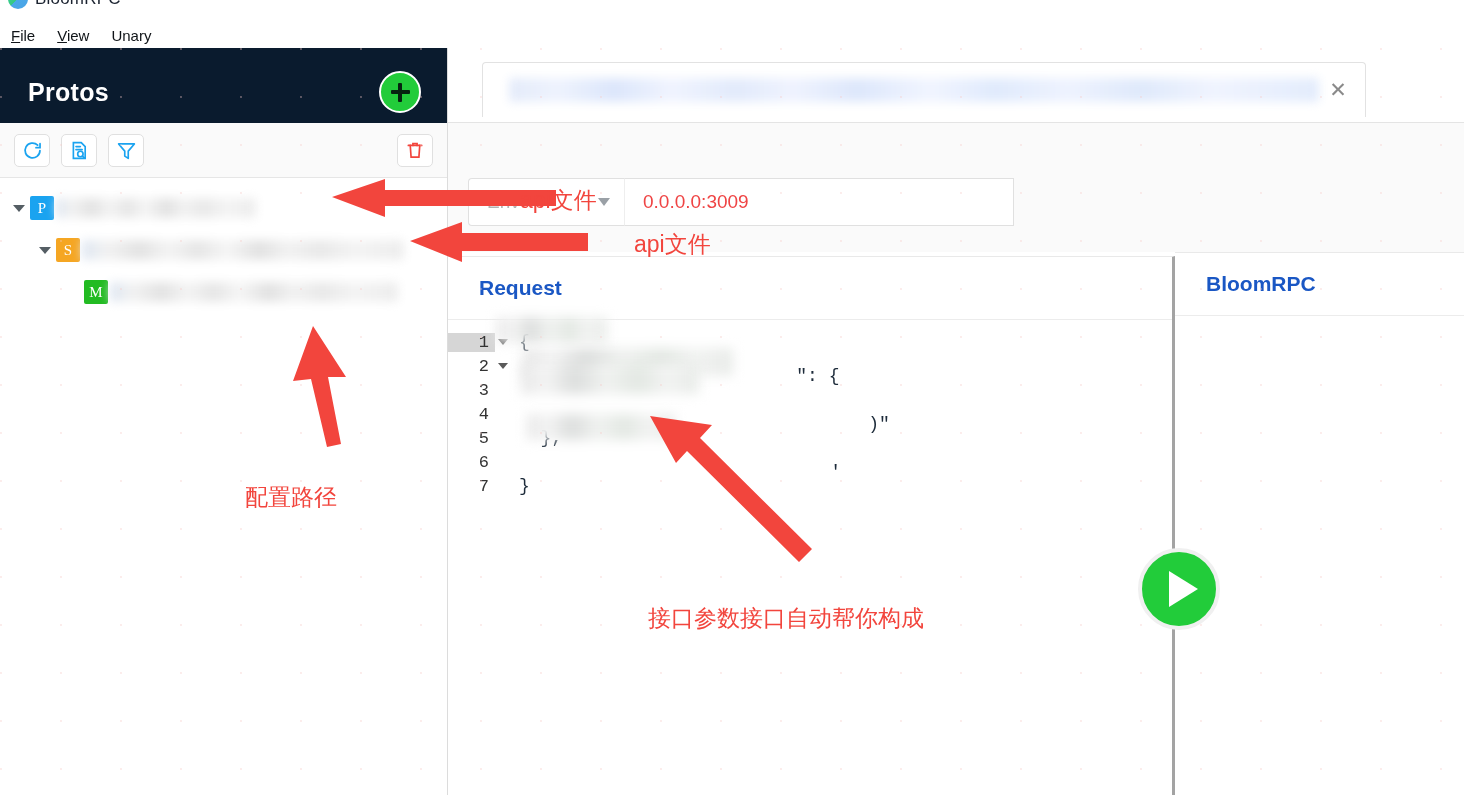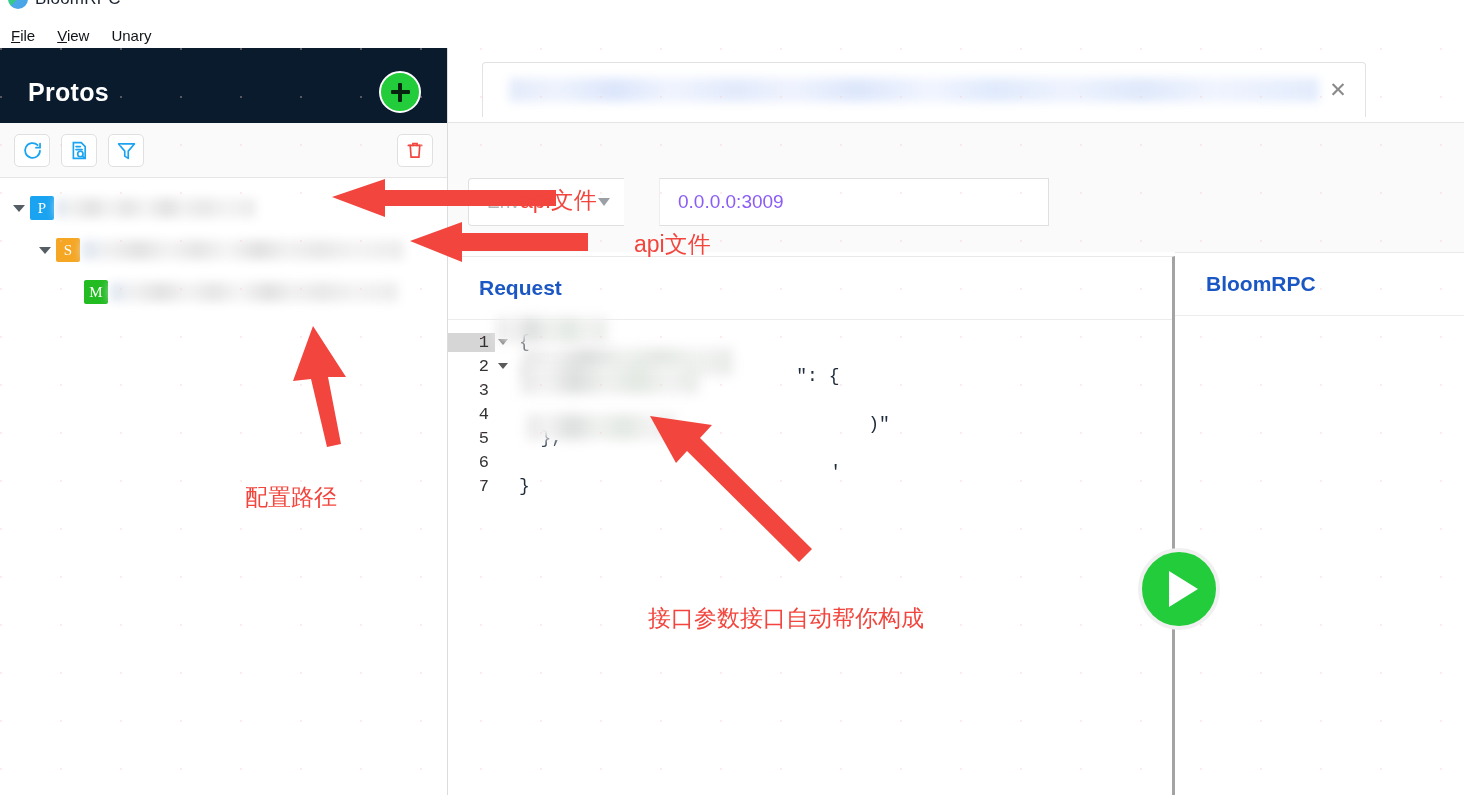--- a/index.html
+++ b/index.html
@@ -141,21 +141,21 @@
     border: 1px solid #e0e0e0; border-right: none; border-radius: 4px 0 0 4px;
     display: flex; align-items: center; justify-content: space-between;
     padding: 0 14px 0 18px; cursor: pointer;
   }
   .env-text { font-size: 19px; color: #b3b3b3; }
   .chev { width: 0; height: 0; border-left: 6px solid transparent;
     border-right: 6px solid transparent; border-top: 8px solid #9aa0a6; }
   .url-input {
     width: 390px; height: 48px; background: #fff; border: 1px solid #e0e0e0;
     border-left: 1px solid #eee; display: flex; align-items: center;
-    padding-left: 18px; font-size: 19px; color: #8b5cf6; cursor: text; margin-left: 35px;
+    padding-left: 18px; font-size: 19px; color: #ef4444; cursor: text;
   }
   .call-type-btn {
     height: 52px; background: #0a1b2e; border-radius: 3px;
     display: flex; align-items: center; gap: 22px;
     padding: 0 30px 0 24px; cursor: pointer; margin-left: -2px;
   }
   .call-type-btn .label { color: #fff; font-size: 18px; font-weight: bold; }
   .tls-group { display: flex; align-items: center; gap: 17px; margin-left: 36px; }
   .tls-btn {
     border: 1px solid #dcdcdc; border-radius: 5px; background: #fff;

